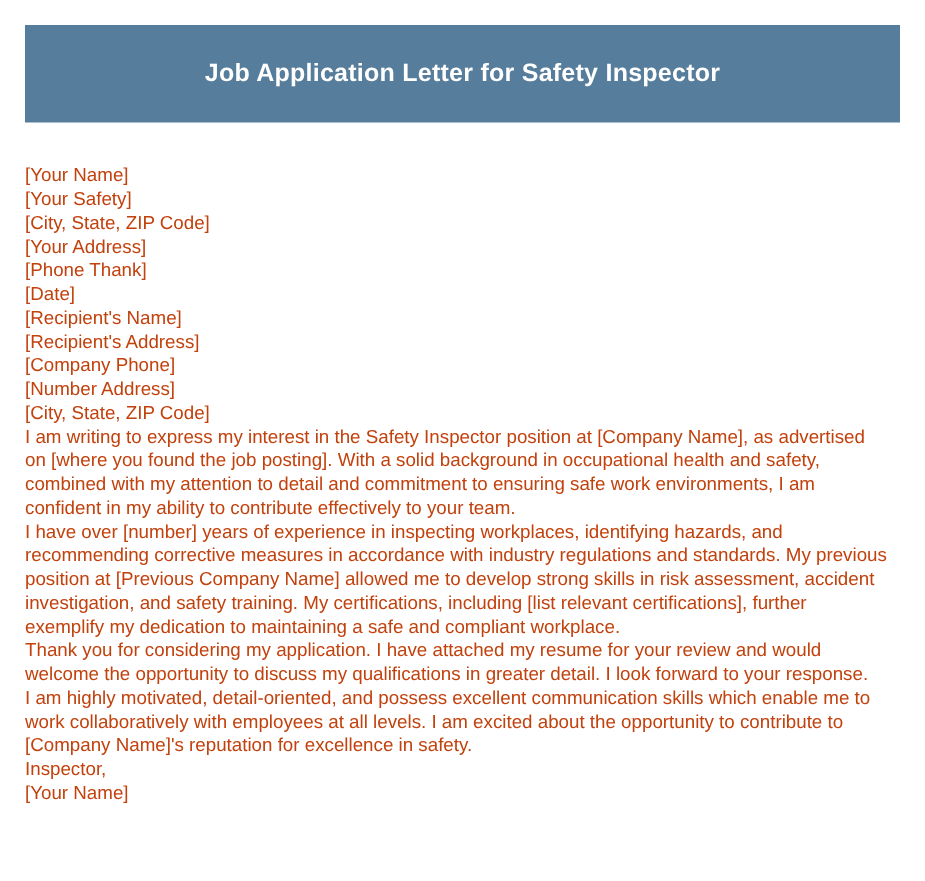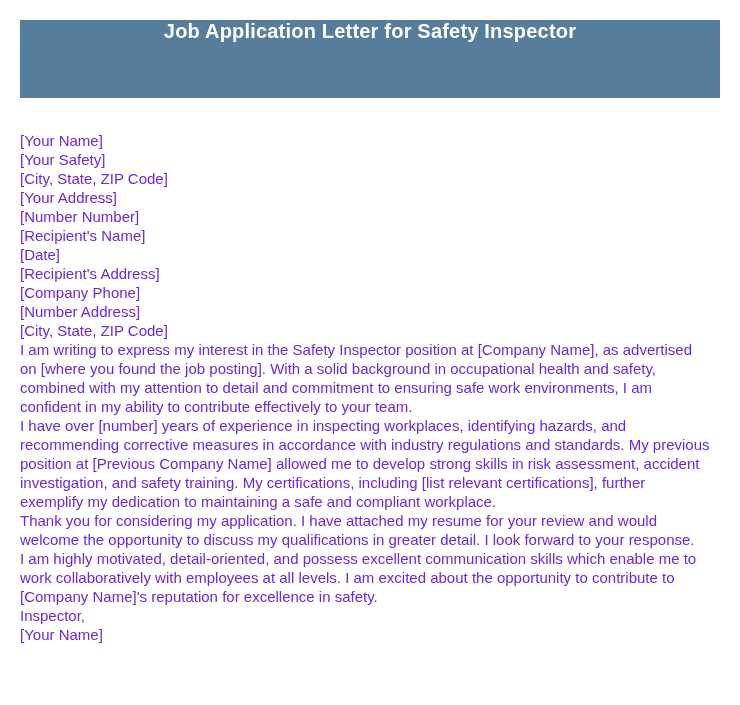--- a/index.html
+++ b/index.html
@@ -16,36 +16,37 @@
       overflow: hidden;
     }
     .title-banner {
       position: absolute;
       left: 20px;
       top: 20px;
       width: 700px;
       height: 78px;
       background: #567d9b;
       display: flex;
+      align-items: center;
       justify-content: center;
     }
     .title-banner h1 {
       margin: 0;
       color: #ffffff;
       font-size: 20px;
       font-weight: bold;
       letter-spacing: 0.2px;
       text-align: center;
     }
     .letter-body {
       position: absolute;
       left: 20px;
       top: 131px;
       width: 692px;
-      color: #6d28d9;
+      color: #c2410c;
       font-size: 15px;
       line-height: 19px;
     }
     .letter-body p,
     .letter-body div {
       margin: 0;
       padding: 0;
     }
   </style>
 </head>
@@ -55,23 +56,23 @@
 
   <div class="title-banner">
     <h1>Job Application Letter for Safety Inspector</h1>
   </div>
 
   <div class="letter-body">
     <div>[Your Name]</div>
     <div>[Your Safety]</div>
     <div>[City, State, ZIP Code]</div>
     <div>[Your Address]</div>
-    <div>[Number Number]</div>
+    <div>[Phone Thank]</div>
+    <div>[Date]</div>
     <div>[Recipient's Name]</div>
-    <div>[Date]</div>
     <div>[Recipient's Address]</div>
     <div>[Company Phone]</div>
     <div>[Number Address]</div>
     <div>[City, State, ZIP Code]</div>
 
 
     <p>I am writing to express my interest in the Safety Inspector position at [Company Name], as advertised on [where you found the job posting]. With a solid background in occupational health and safety, combined with my attention to detail and commitment to ensuring safe work environments, I am confident in my ability to contribute effectively to your team.</p>
     <p>I have over [number] years of experience in inspecting workplaces, identifying hazards, and recommending corrective measures in accordance with industry regulations and standards. My previous position at [Previous Company Name] allowed me to develop strong skills in risk assessment, accident investigation, and safety training. My certifications, including [list relevant certifications], further exemplify my dedication to maintaining a safe and compliant workplace.</p>
     <p>Thank you for considering my application. I have attached my resume for your review and would welcome the opportunity to discuss my qualifications in greater detail. I look forward to your response.</p>
     <p>I am highly motivated, detail-oriented, and possess excellent communication skills which enable me to work collaboratively with employees at all levels. I am excited about the opportunity to contribute to [Company Name]'s reputation for excellence in safety.</p>

